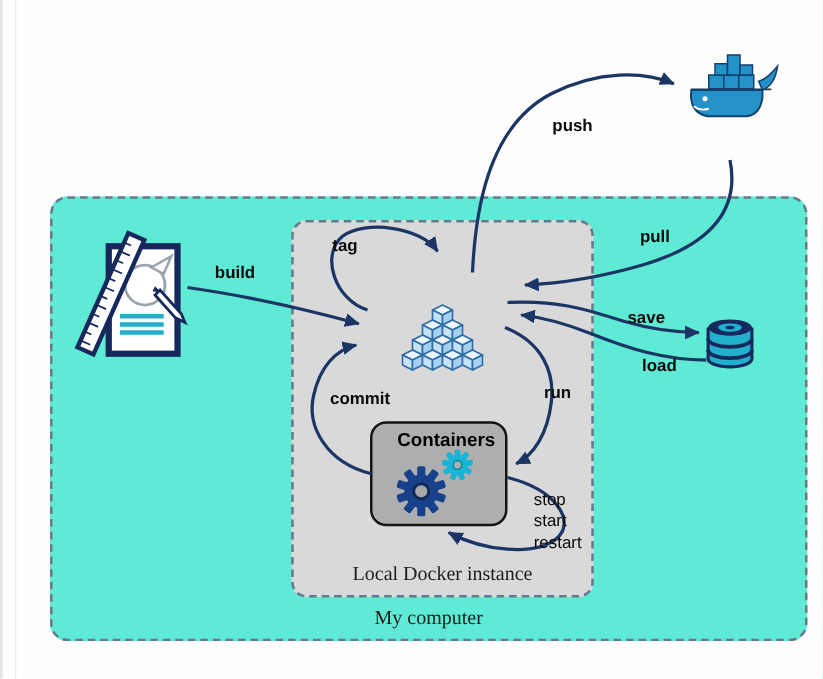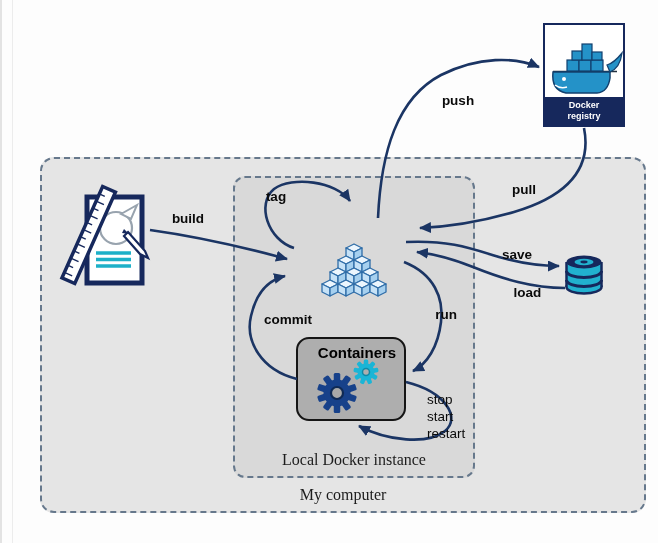--- a/index.html
+++ b/index.html
@@ -1,20 +1,20 @@
 <!DOCTYPE html>
 <html><head>
 <meta charset="utf-8">
 <style>
   html,body{margin:0;padding:0;background:#fff;}
   #stage{position:relative;width:658px;height:543px;background:#fdfdfd;overflow:hidden;
          font-family:"Liberation Sans",sans-serif;color:#0a0a0a;}
   .edge-line{position:absolute;top:0;height:543px;background:#ececec;}
   .dashed-box{position:absolute;box-sizing:border-box;border:2px dashed #66788c;border-radius:14px;}
-  #outer-box{left:40px;top:157px;width:606px;height:356px;background:#e5e5e5;z-index:1;}
+  #outer-box{left:40px;top:157px;width:606px;height:356px;background:#5eead4;z-index:1;}
   #inner-box{left:233px;top:176px;width:242px;height:302px;background:#d9d9d9;border-radius:12px;z-index:1;}
   .zone-label{position:absolute;left:0;right:0;bottom:7px;text-align:center;
               font-size:16px;color:#1c1c1c;font-family:Liberation Serif, serif;}
   .node-box{position:absolute;box-sizing:border-box;background:#aeaeae;border:2.5px solid #151515;
             border-radius:13px;z-index:2;}
   #images-box{left:297px;top:219px;width:109px;height:80px;}
   #containers-box{left:296px;top:337px;width:110px;height:84px;}
   .node-title{font-weight:bold;font-size:15px;color:#000;padding-top:5px;}
   #images-box .node-title{padding-left:11px;text-align:left;}
   #containers-box .node-title{text-align:center;margin-left:12px;}
@@ -41,26 +41,20 @@
 
   <div id="outer-box" class="dashed-box">
     <div class="zone-label">My computer</div>
   </div>
   <div id="inner-box" class="dashed-box">
     <div class="zone-label">Local Docker instance</div>
   </div>
 
   <div id="containers-box" class="node-box">
     <div class="node-title">Containers</div>
-  </div>
-  <div id="registry-box">
-    <div id="registry-band">
-      <div>Docker</div>
-      <div>registry</div>
-    </div>
   </div>
 
 
   <svg id="arrow-layer" width="658" height="543" viewBox="0 0 658 543">
     <defs>
       <marker id="ah" markerUnits="userSpaceOnUse" markerWidth="13" markerHeight="11" refX="11" refY="5.5" orient="auto">
         <path d="M0,0 L12,5.5 L0,11 Z" fill="#1b3564"></path>
       </marker>
     </defs>
 

